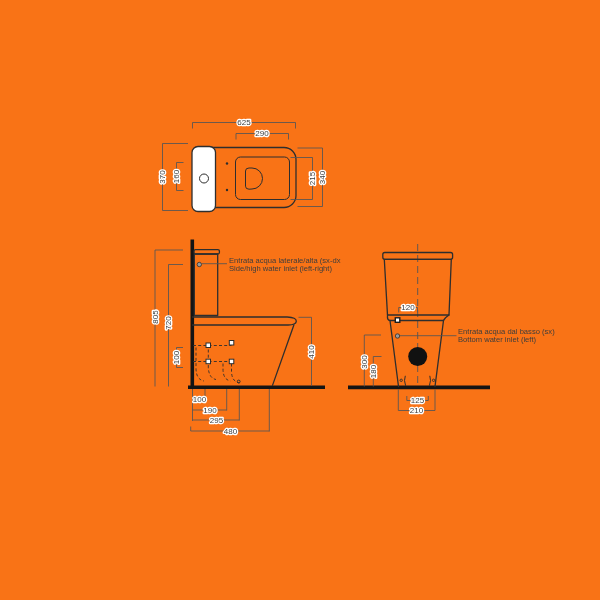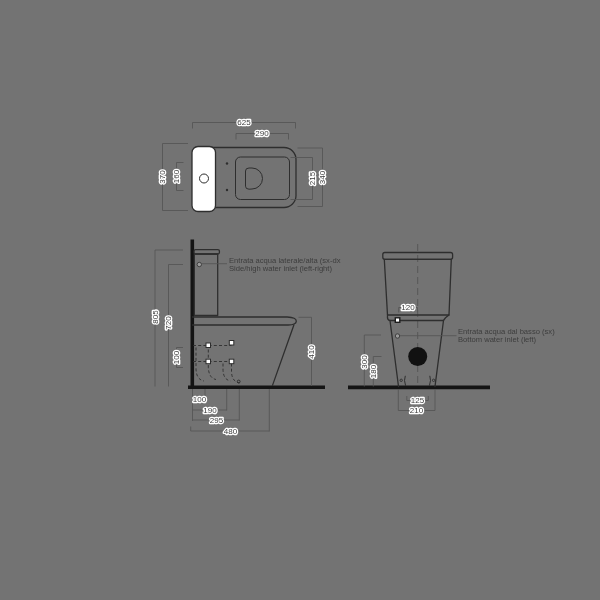--- a/index.html
+++ b/index.html
@@ -1,16 +1,16 @@
 <!DOCTYPE html>
 <html style="--line: #2e2e2e; --dim: #555555; --thick: #141414; --txt: #3d3d3d;"><head>
 <meta charset="utf-8">
 <style>
   html,body{margin:0;padding:0;background:#fff;}
-  .canvas{width:600px;height:600px;background:#737373;position:relative;overflow:hidden;}
+  .canvas{width:600px;height:600px;background:#f97316;position:relative;overflow:hidden;}
   svg{display:block;}
   .outline{fill:none;stroke:var(--line,#2e2e2e);stroke-width:1.3;stroke-linejoin:round;stroke-linecap:round;}
   .outline-fill{fill:#fff;stroke:var(--line,#2e2e2e);stroke-width:1.3;stroke-linejoin:round;}
   .thin{fill:none;stroke:var(--line,#2e2e2e);stroke-width:1;}
   .dim{fill:none;stroke:var(--dim,#555);stroke-width:0.85;}
   .dashed{fill:none;stroke:var(--line,#2e2e2e);stroke-width:0.9;stroke-dasharray:3 2.2;}
   .cdash{fill:none;stroke:var(--dim,#444);stroke-width:0.9;stroke-dasharray:7 4;}
   .thickline{fill:none;stroke:var(--thick,#141414);}
   .fitting{fill:#fff;stroke:var(--line,#2e2e2e);stroke-width:1;}
   text{font-family:"Liberation Sans",sans-serif;font-size:8px;fill:var(--txt,#3d3d3d);

